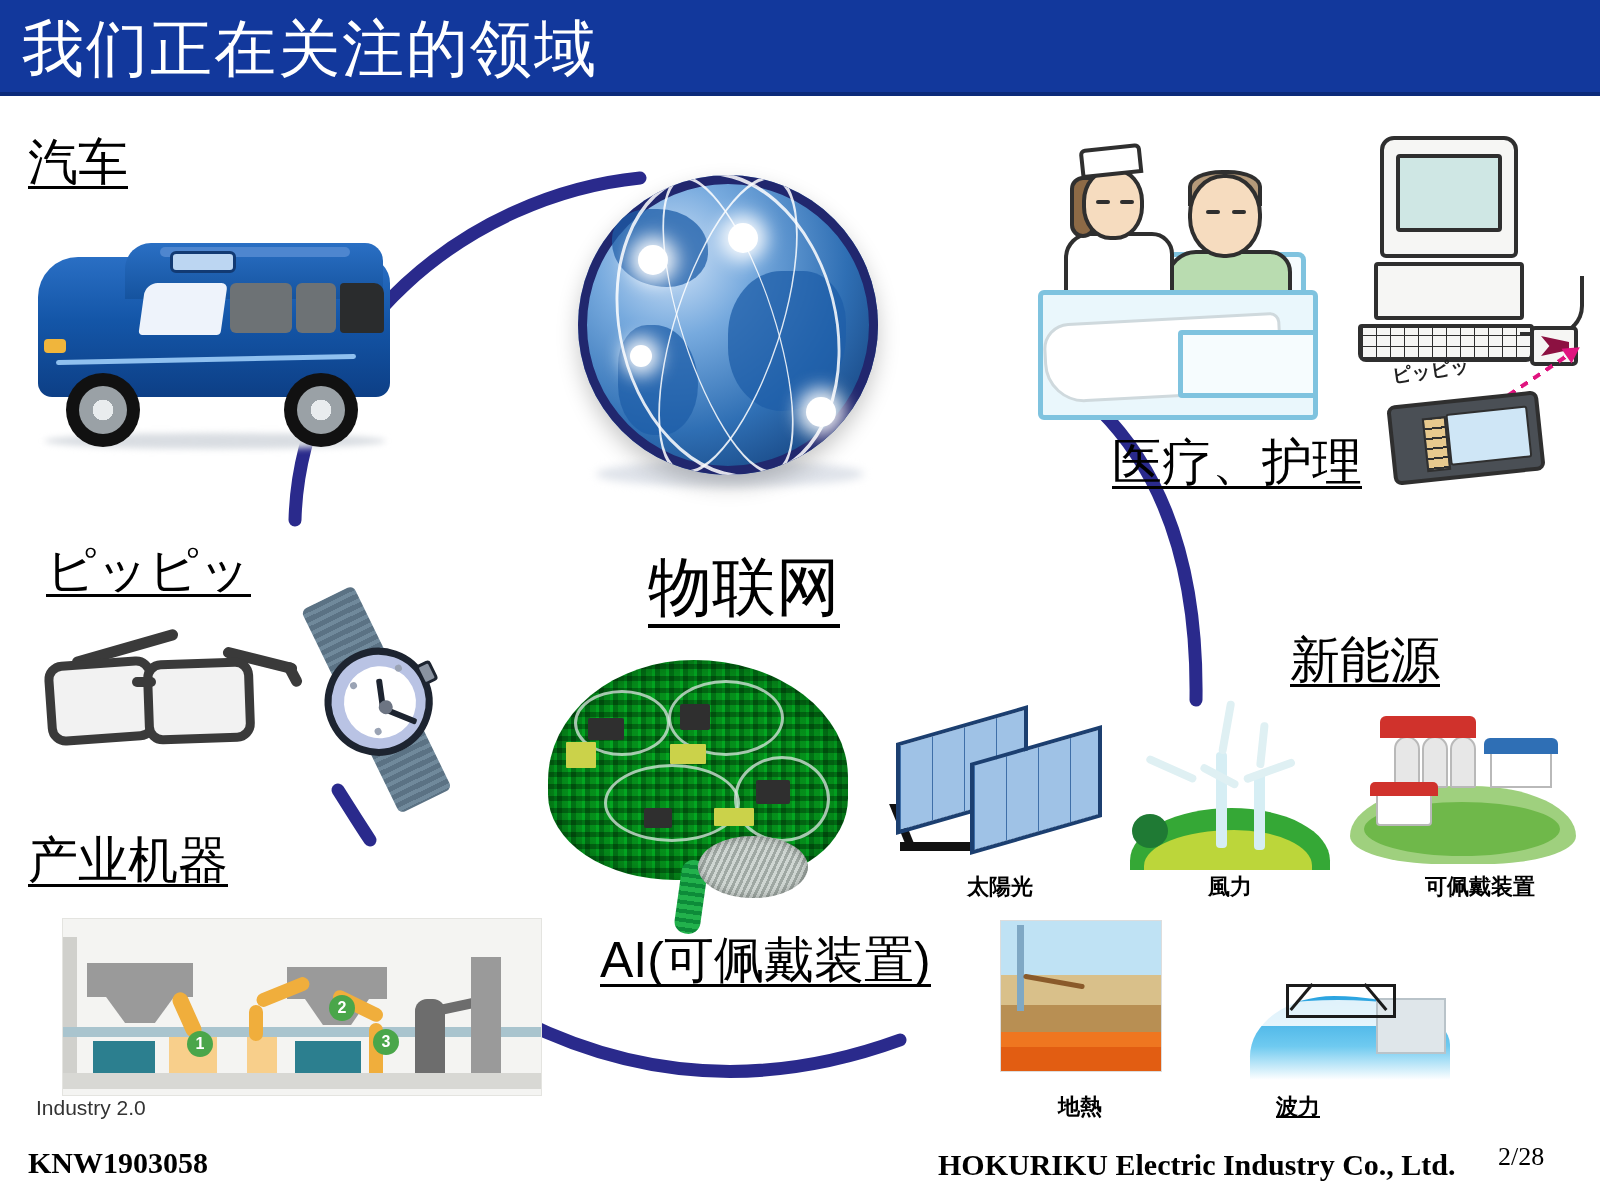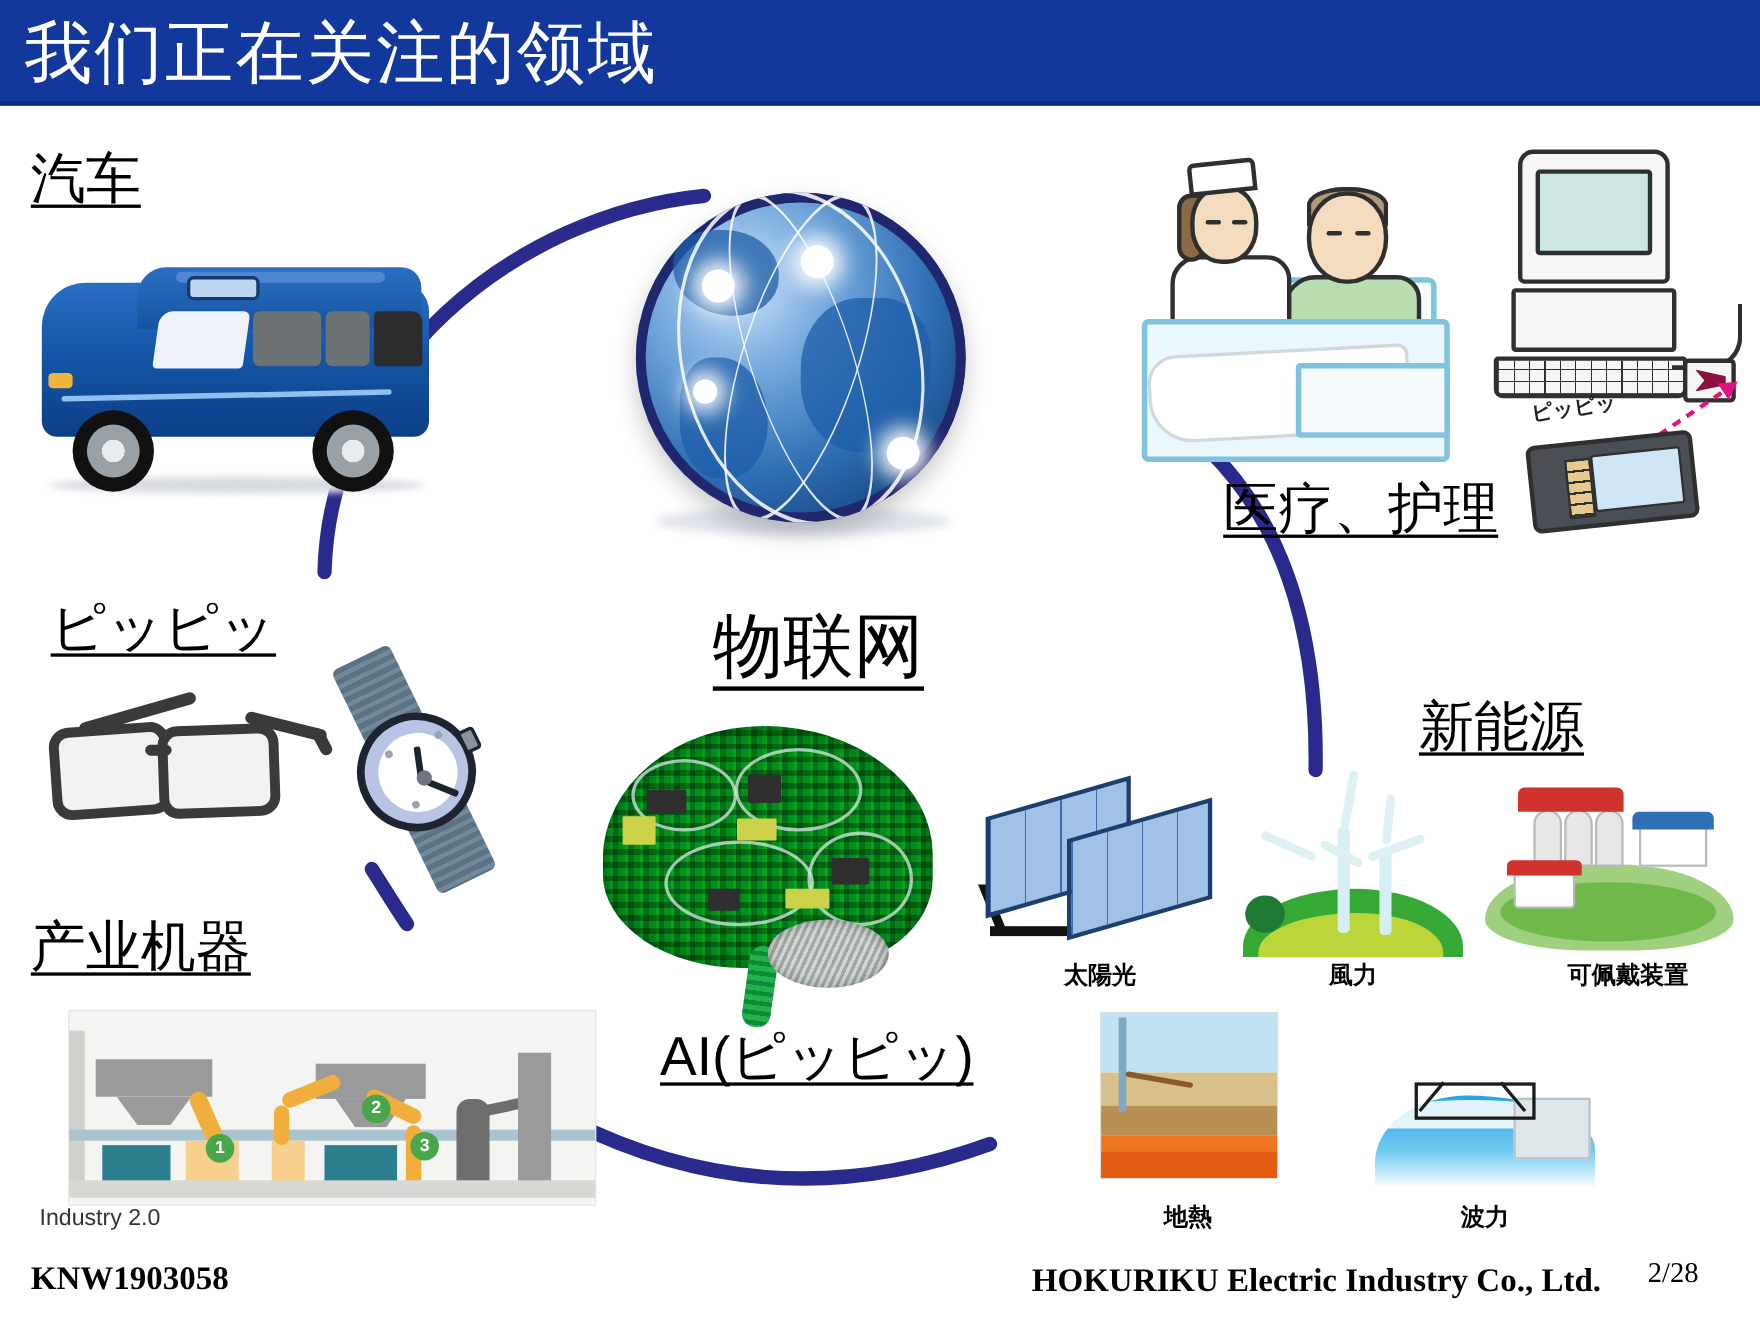--- a/index.html
+++ b/index.html
@@ -370,21 +370,21 @@
     <div class="chip" style="left:208px;top:120px;width:34px;height:24px;"></div>
     <div class="chip" style="left:96px;top:148px;width:28px;height:20px;"></div>
     <div class="gold" style="left:18px;top:82px;width:30px;height:26px;"></div>
     <div class="gold" style="left:122px;top:84px;width:36px;height:20px;"></div>
     <div class="gold" style="left:166px;top:148px;width:40px;height:18px;"></div>
   </div>
   <div class="stem"></div>
   <div class="cereb"></div>
 </div>
 
-<div class="lbl" style="left:600px;top:938px;">AI(ピッピッ)</div>
+<div class="lbl" style="left:600px;top:938px;">AI(可佩戴装置)</div>
 
 <div class="art hosp">
   <div class="bed-head"></div>
   <div class="patient-gown"></div>
   <div class="patient-hair"></div>
   <div class="patient-head">
     <div class="eye" style="left:14px;top:32px;"></div>
     <div class="eye" style="left:40px;top:32px;"></div>
   </div>
   <div class="nurse-coat"></div>
@@ -468,21 +468,21 @@
   <div class="geo-crack"></div>
 </div>
 <div class="cap" style="left:1020px;top:1092px;width:120px;font-family:Liberation Serif, serif;">地熱</div>
 
 <div class="art wave">
   <div class="w-sea"></div>
   <div class="w-crest"></div>
   <div class="w-plat"></div>
   <div class="truss"></div>
 </div>
-<div class="cap" style="left:1290px;top:1092px;width:120px;">波力</div>
+<div class="cap" style="left:1238px;top:1092px;width:120px;text-decoration:underline;">波力</div>
 
 <div style="position:absolute;left:28px;top:1146px;font-size:30px;font-weight:bold;
             font-family:'Liberation Serif','DejaVu Serif',serif;">KNW1903058</div>
 
 <div style="position:absolute;left:938px;top:1148px;font-size:30px;font-weight:bold;
             font-family:'Liberation Serif','DejaVu Serif',serif;">HOKURIKU Electric Industry Co., Ltd.</div>
 
 <div style="position:absolute;left:1498px;top:1142px;font-size:26px;
             font-family:'Liberation Serif','DejaVu Serif',serif;">2/28</div>
 

